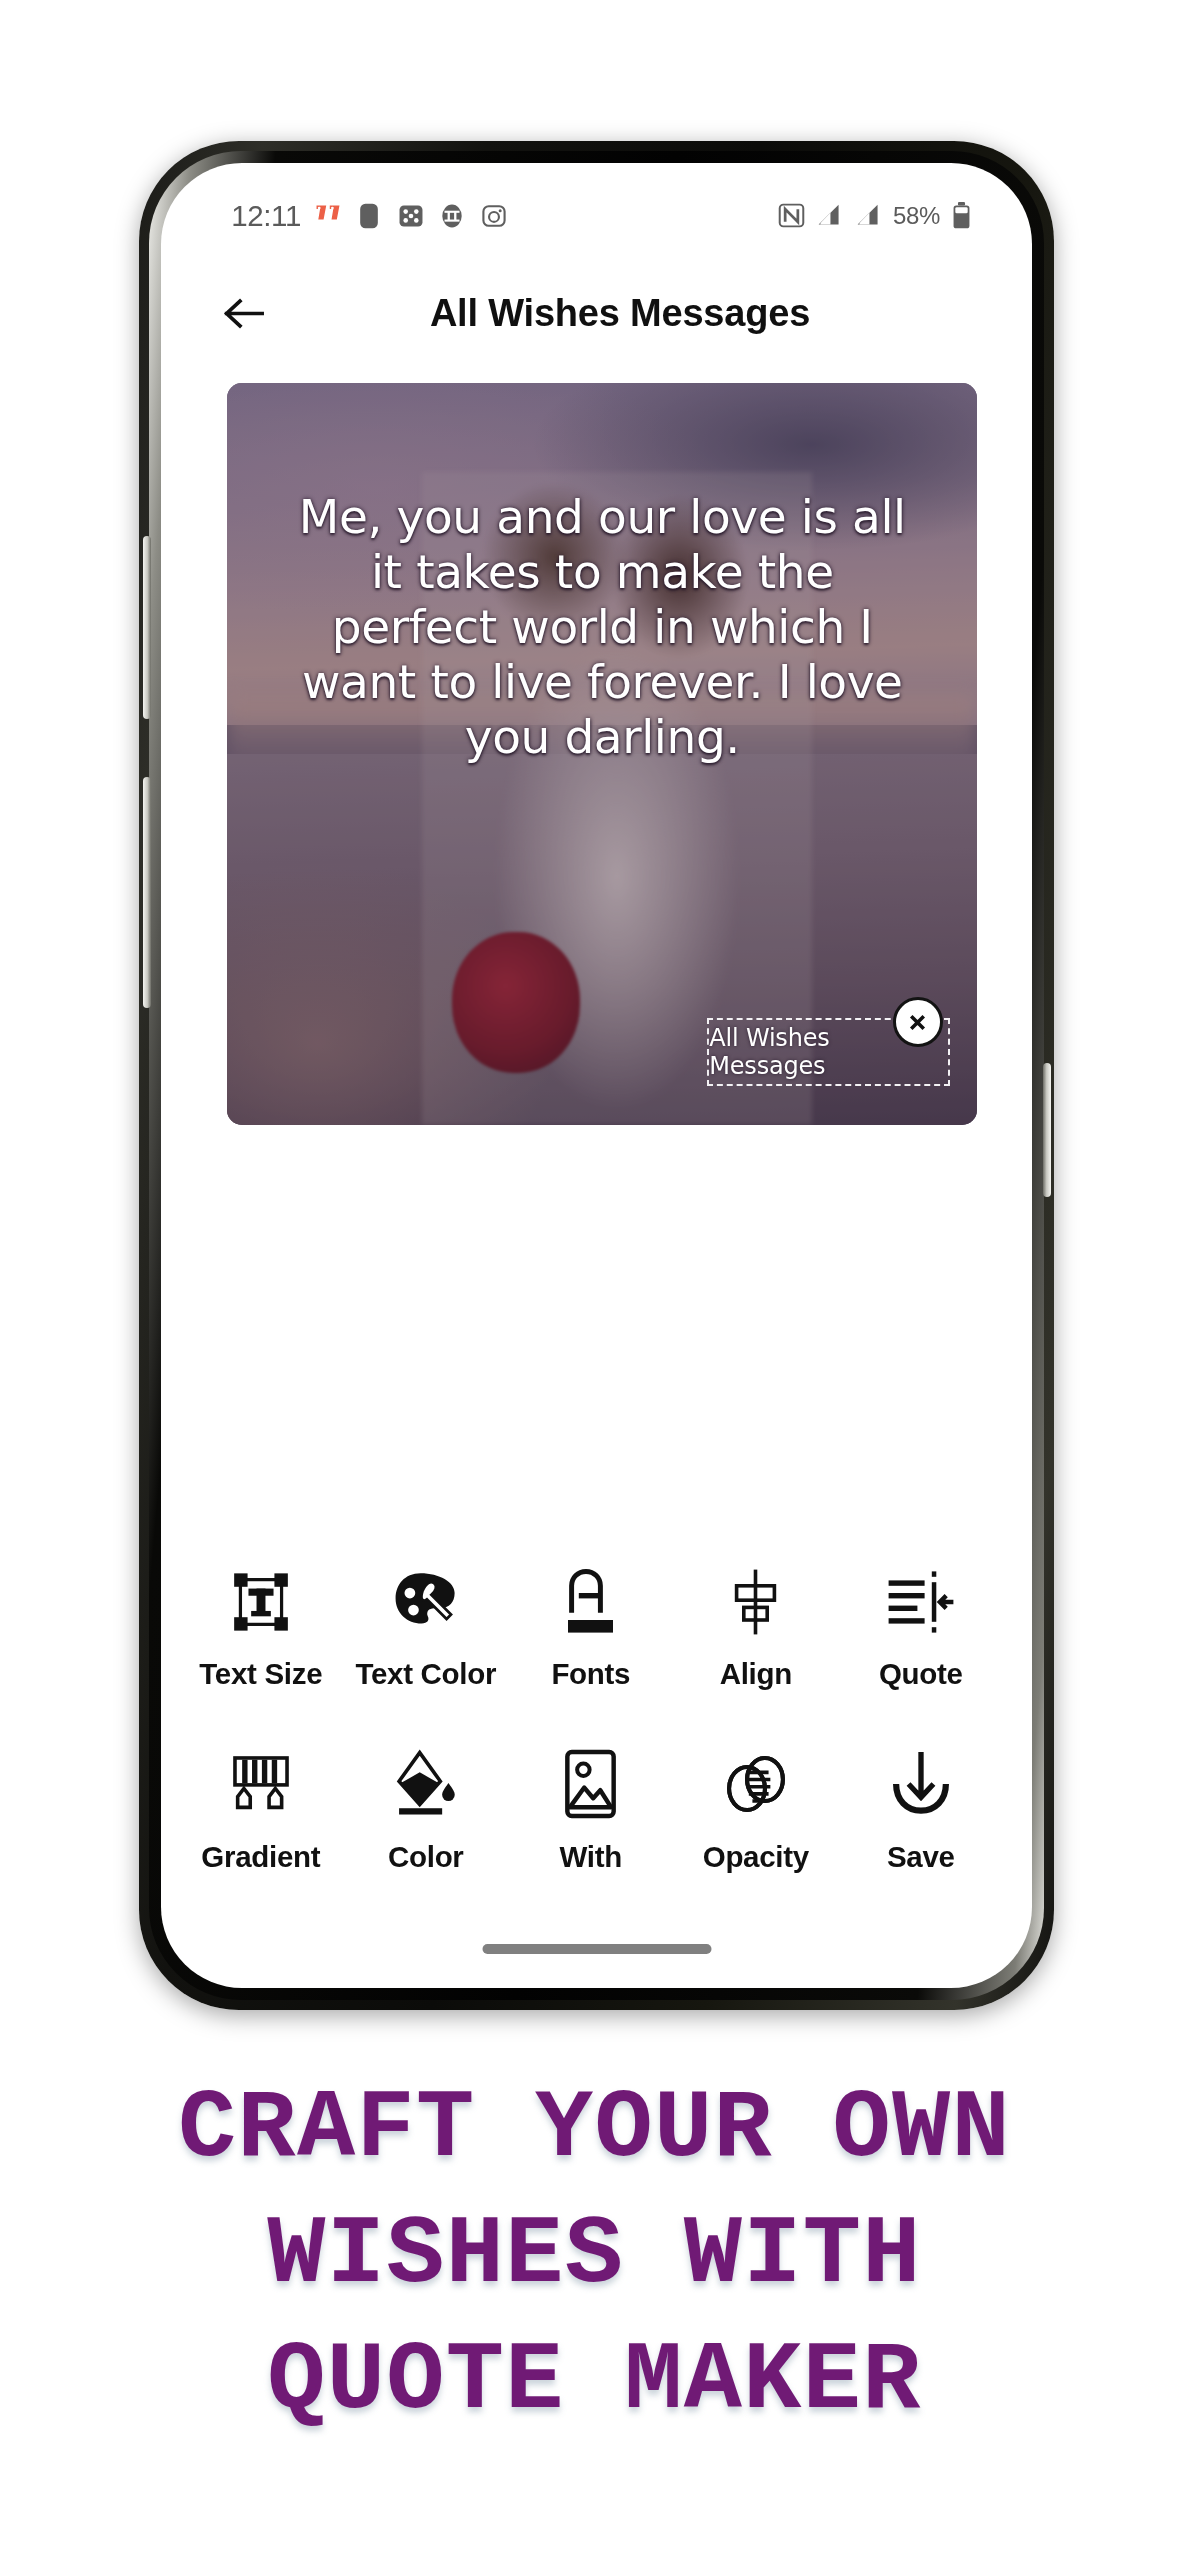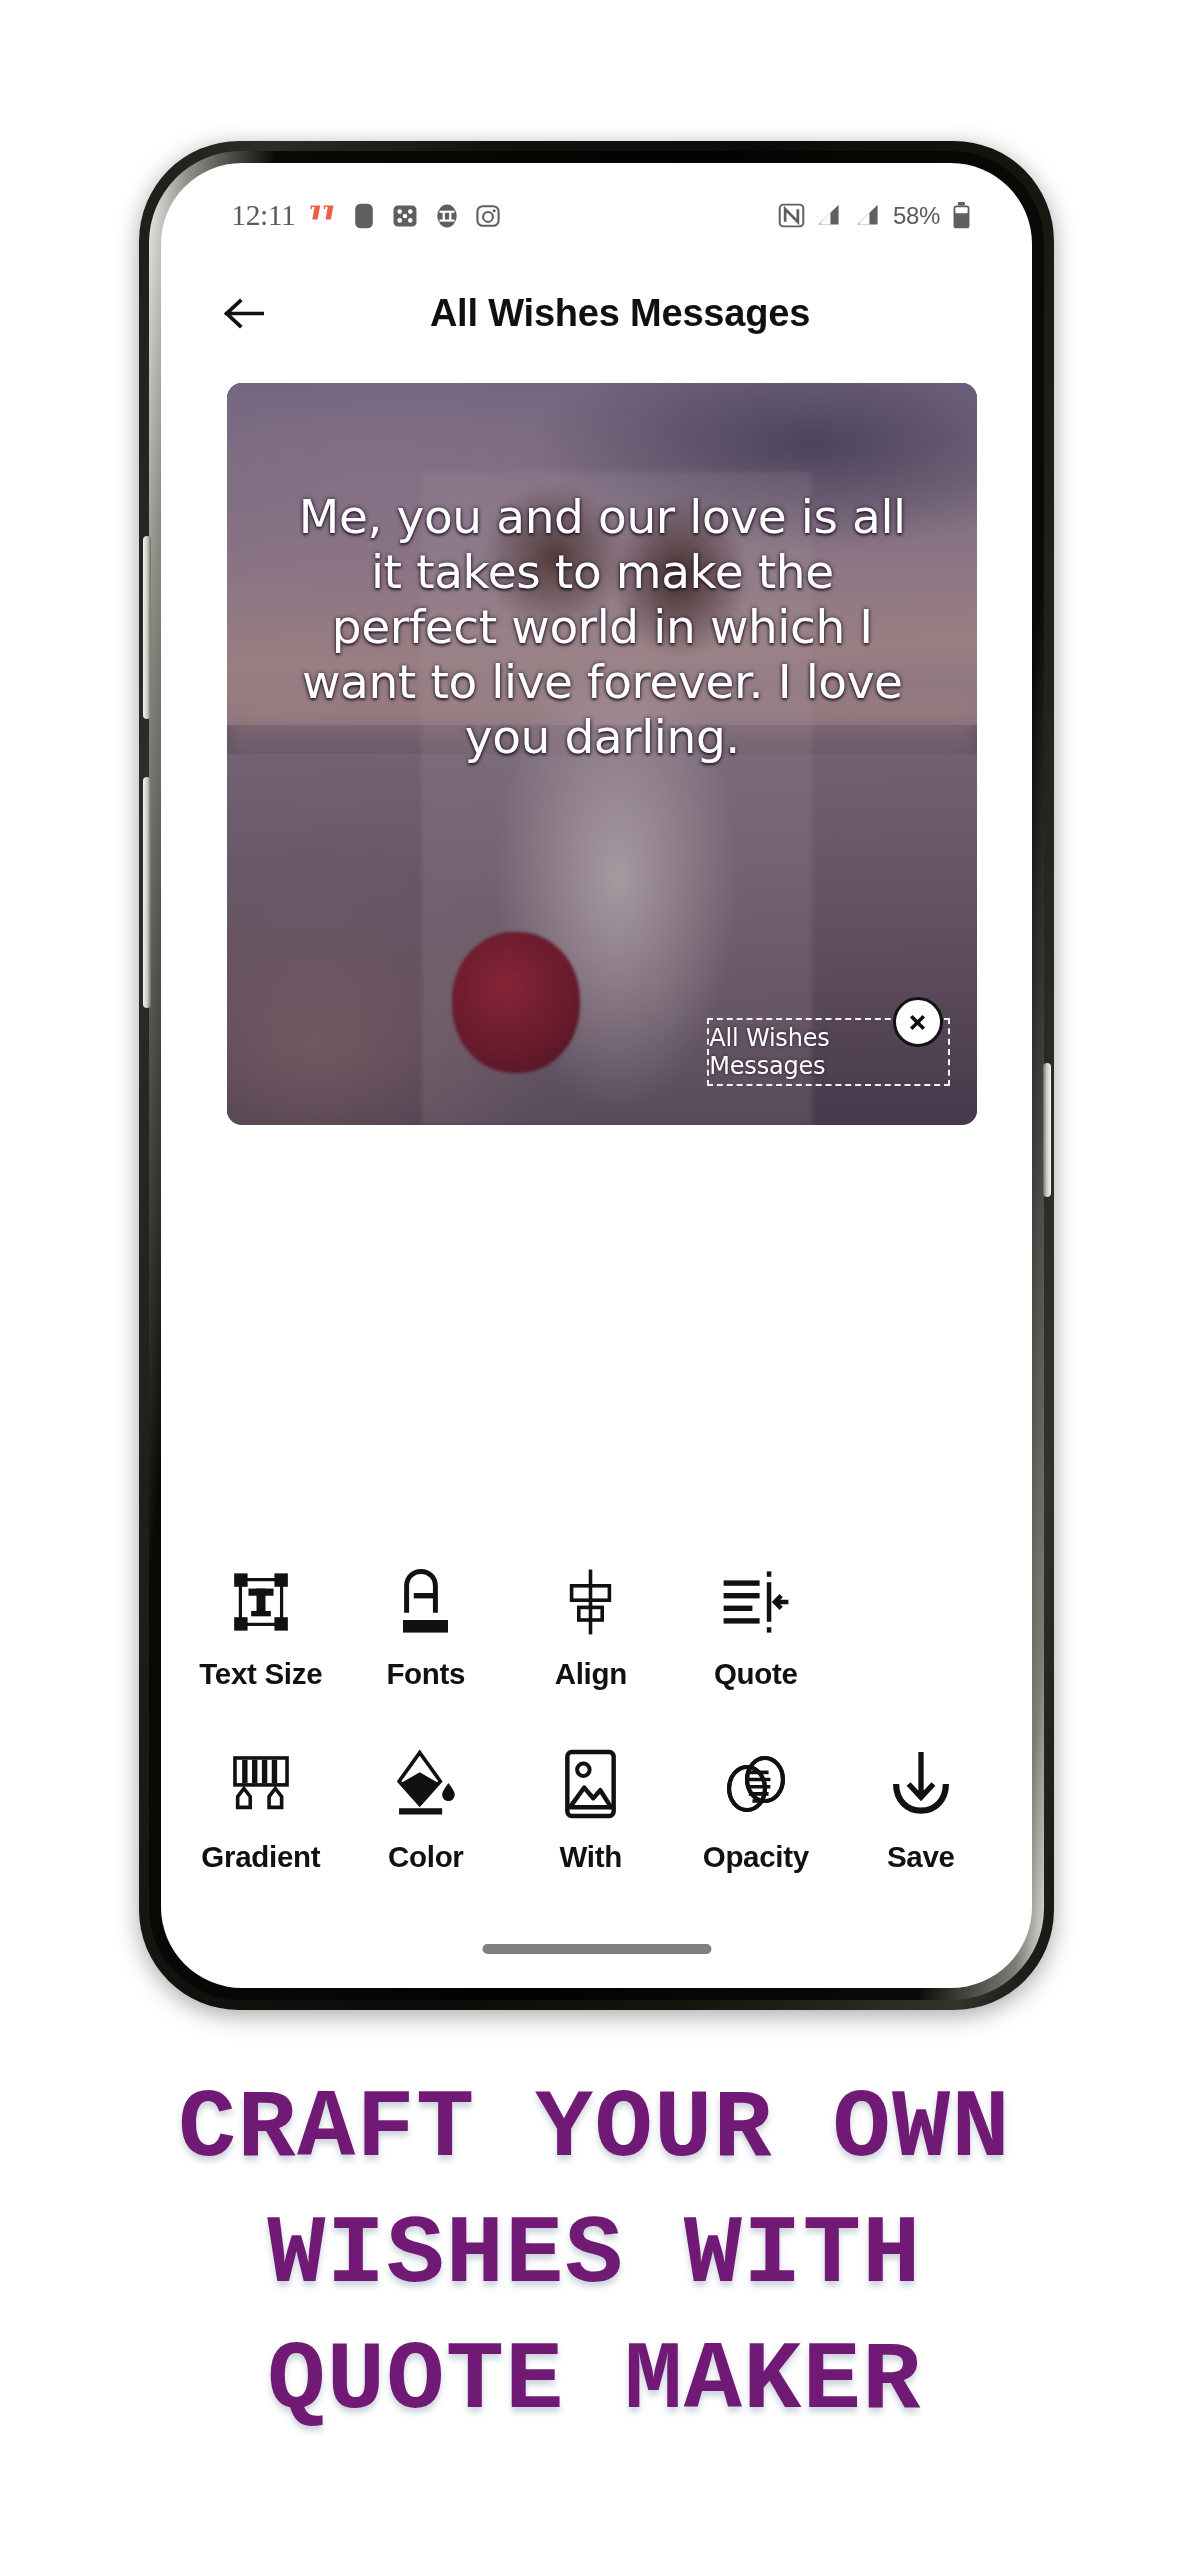--- a/index.html
+++ b/index.html
@@ -50,21 +50,21 @@
   }
 
   
   .statusbar {
     position: absolute; left: 0; top: 25px;
     width: 100%; height: 55px;
     display: flex; align-items: center;
     padding: 0 59px 0 70px;
   }
   .sb-left { display: flex; align-items: center; gap: 11.6px; }
-  .sb-clock { font-size: 29.5px; color: #5b5b5b; letter-spacing: -0.4px; font-weight: 400; font-family: Liberation Serif, serif; }
+  .sb-clock { font-size: 29.5px; color: #5b5b5b; letter-spacing: -0.4px; font-weight: 400; }
   .sb-right { margin-left: auto; display: flex; align-items: center; gap: 9.8px; }
   .sb-pct { font-size: 24px; color: #5b5b5b; letter-spacing: -0.4px; }
   .icn { display: block; }
 
   
   .apphead {
     position: absolute; left: 0; top: 97px;
     width: 100%; height: 106px;
     display: flex; align-items: center; padding-left: 55px;
   }
@@ -313,20 +313,31 @@
                   <rect x="8" y="55" width="15" height="15" fill="#111"></rect>
                     <rect x="53" y="55" width="15" height="15" fill="#111"></rect>
                   <rect x="24" y="23" width="28" height="8" fill="#111"></rect>
                   <rect x="33" y="23" width="10" height="30" fill="#111"></rect>
                   <rect x="27" y="48" width="22" height="6" fill="#111"></rect>
                 </svg>
               </div>
               <div class="tb-label">Text Size</div>
             </div>
 
+            <div class="tb-item">
+              <div class="tb-icon">
+                <svg width="72" height="68" viewBox="0 0 80 76">
+                  <path d="M34 6C16 6 6 19 6 34c0 16 13 28 29 28 7 0 9-4 7-8-2-5 1-9 7-9h7c10 0 16-7 16-17C72 16 55 6 34 6z" fill="#111"></path>
+                  <circle cx="22" cy="28" r="6" fill="#fff"></circle>
+                    <circle cx="26" cy="47" r="6" fill="#fff"></circle>
+                  <path d="M36 26c4-9 9-12 13-9 4 3 2 9-3 13l22 22-5 5-22-22c-4 3-8 1-5-9z" fill="#fff" stroke="#111" stroke-width="3"></path>
+                </svg>
+              </div>
+              <div class="tb-label">Text Color</div>
+            </div>
 
             <div class="tb-item">
               <div class="tb-icon">
                 <svg width="63" height="72" viewBox="0 0 70 80">
                   <path d="M14 52V22c0-9 7-16 16-16s16 7 16 16v30" fill="none" stroke="#111" stroke-width="5.5"></path>
                   <rect x="22" y="30" width="24" height="6" fill="#111"></rect>
                   <rect x="10" y="60" width="50" height="14" fill="#111"></rect>
                 </svg>
               </div>
               <div class="tb-label">Fonts</div>

